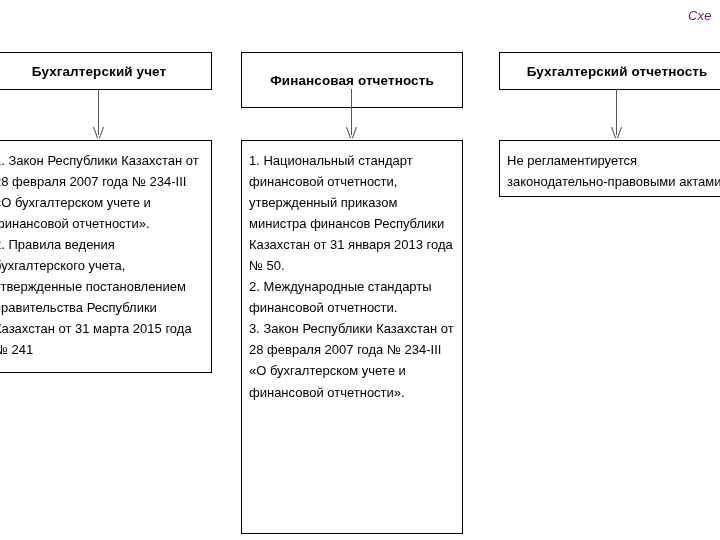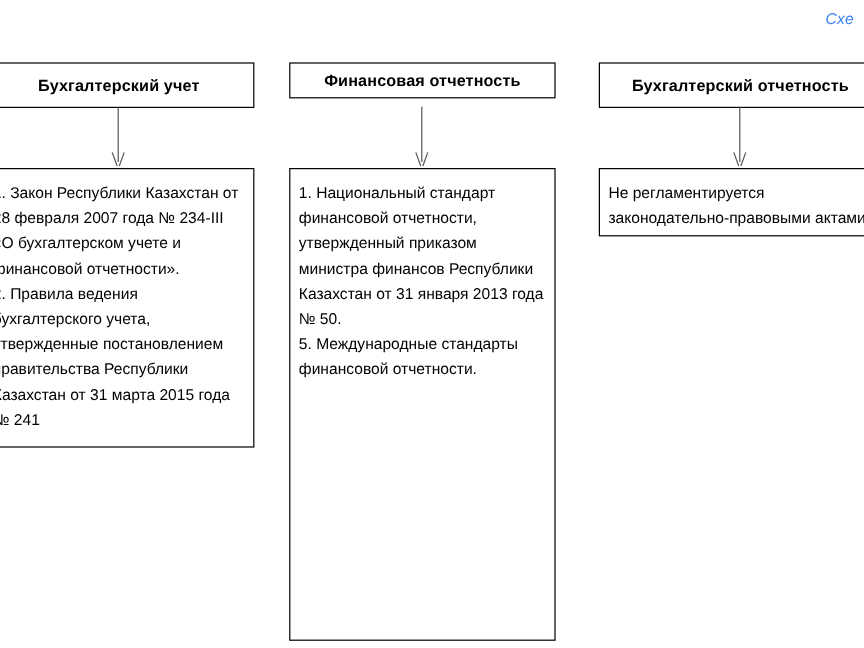--- a/index.html
+++ b/index.html
@@ -16,21 +16,21 @@
     color: #000000;
   }
 
   
   .slide-caption {
     position: absolute;
     top: 8px;
     left: 688px;
     font-size: 13px;
     font-style: italic;
-    color: #3b82f6;
+    color: #701a75;
     white-space: nowrap;
     letter-spacing: .2px;
   }
 
   
   .box {
     position: absolute;
     box-sizing: border-box;
     background: #ffffff;
     border: 1px solid #000000;
@@ -57,21 +57,21 @@
   
   #hdr-1 {
     left: -14px;  top: 52px;  width: 226px;  height: 38px;
   }
   #body-1 {
     left: -14px;  top: 140px; width: 226px;  height: 233px;
   }
 
   
   #hdr-2 {
-    left: 241px;  top: 52px;  width: 222px;  height: 30px;
+    left: 241px;  top: 52px;  width: 222px;  height: 56px;
   }
   #body-2 {
     left: 241px;  top: 140px; width: 222px;  height: 394px;
   }
 
   
   #hdr-3 {
     left: 499px;  top: 52px;  width: 236px;  height: 38px;
   }
   #body-3 {
@@ -143,21 +143,22 @@
 <div class="arrow" id="arrow-2">
   <div class="shaft"></div>
   <div class="head">
     <span class="l"></span>
       <span class="r"></span>
   </div>
 </div>
 
 <div class="box body-box" id="body-2">
   <p>1. Национальный стандарт финансовой отчетности, утвержденный приказом министра финансов Республики Казахстан от 31 января 2013 года № 50.</p>
-  <p>5. Международные стандарты финансовой отчетности.</p>
+  <p>2. Международные стандарты финансовой отчетности.</p>
+  <p>3. Закон Республики Казахстан от 28 февраля 2007 года № 234-III «О бухгалтерском учете и финансовой отчетности».</p>
 </div>
 
 <div class="box header-box" id="hdr-3">
   <span>Бухгалтерский отчетность</span>
 </div>
 
 <div class="arrow" id="arrow-3">
   <div class="shaft"></div>
   <div class="head">
     <span class="l"></span>

